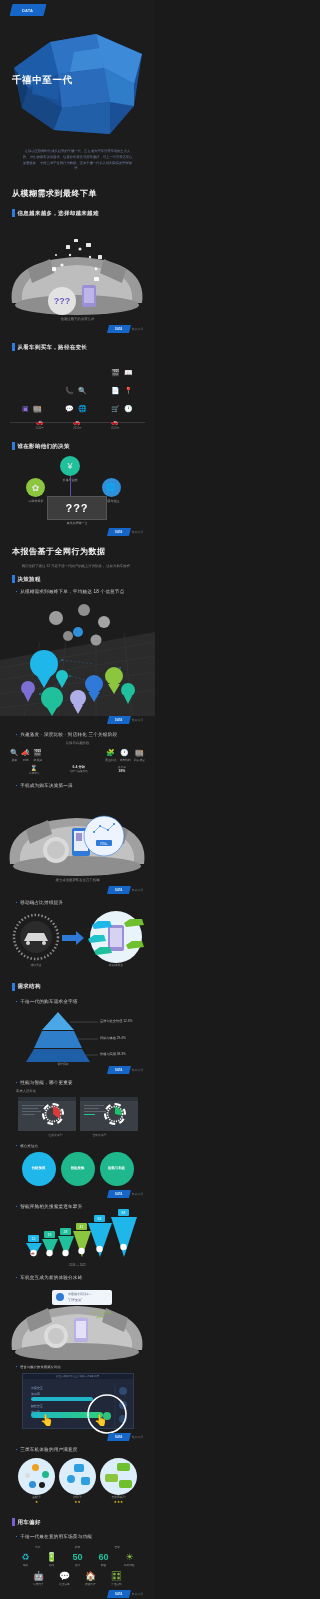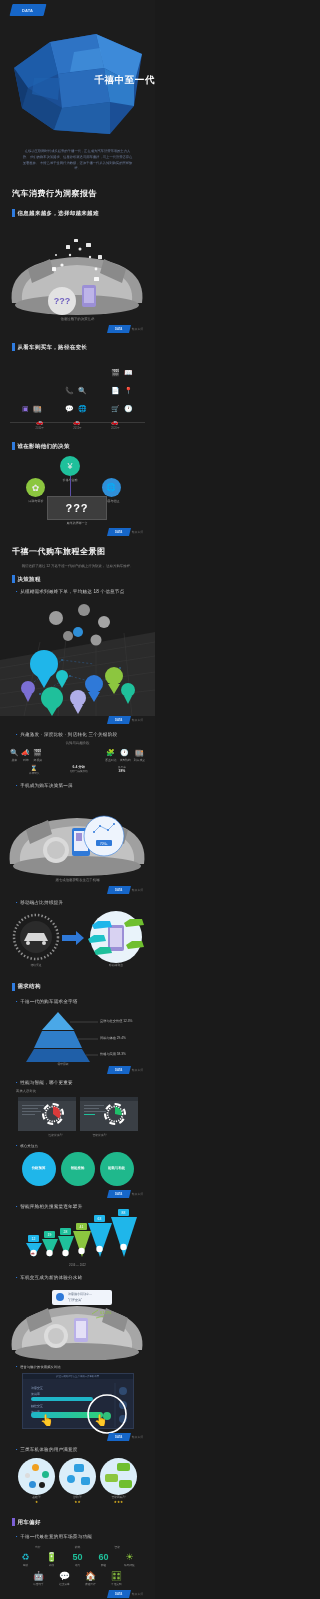--- a/index.html
+++ b/index.html
@@ -25,21 +25,21 @@
     transform: skewX(14deg);
     font-size: 4px; color: #cfe4ff; letter-spacing: .2px;
     font-weight: bold; white-space: nowrap;
   }
 
   
   .hero { position: relative; height: 172px; }
   .hero-poly { position: absolute; left: 14px; top: 18px; width: 128px; height: 108px; }
   .hero-title {
     position: absolute; left: 0; right: 0; top: 57px;
-    text-align: right; line-height: 1.45; padding-left: 12px;
+    text-align: left; line-height: 1.45; padding-left: 12px;
   }
   .hero-title .t1 { display:block; font-size: 9.5px; font-weight: bold; color: #fff; letter-spacing: .6px; }
   .hero-title .t2 { display:block; font-size: 9.5px; font-weight: bold; color: #fff; letter-spacing: .6px; }
   .hero-sub {
     position: absolute; left: 22px; right: 22px; top: 133px;
     font-size: 3.3px; line-height: 1.75; color: #6f7fa0; text-align: center;
   }
 
   
   .h1 {
@@ -158,21 +158,21 @@
       <polygon points="20,44 46,44 44,66 18,60" fill="#1f62b0" opacity=".6"></polygon>
     </svg>
     <div class="hero-title">
       <span class="t1">千禧中至一代</span>
     </div>
     <div class="hero-sub">在移动互联网时代成长起来的千禧一代，正在成为汽车消费市场的主力人群。
 他们的购车决策路径、信息获取渠道与用车偏好，与上一代消费者存在显著差异。
 本报告基于全网行为数据，还原千禧一代从认知到购买的完整旅程。</div>
   </div>
 
-  <div class="h1">汽车消费行为洞察报告</div>
+  <div class="h1">从模糊需求到最终下单</div>
   <div class="sp10"></div>
   <div class="h2">
     <div class="bar"></div>
     <div class="h2-txt">信息越来越多，选择却越来越难</div>
   </div>
   <div class="sp8"></div>
 
   <div class="carscene">
     <svg width="155" height="92" viewBox="0 0 155 92">
       <path d="M12,78 C8,50 30,34 77,32 C124,34 146,50 142,78 Z" fill="#9a9a9a"></path>
@@ -288,21 +288,21 @@
     <div class="cir-lbl" style="left:57px;top:71px;">最终选择哪一台</div>
   </div>
   <div class="srcnote">
     <div class="lg">
         <span>DATA</span>
       </div>
     <div class="st">数据来源</div>
   </div>
   <div class="sp10"></div>
 
-  <div class="h1">千禧一代购车旅程全景图</div>
+  <div class="h1">本报告基于全网行为数据</div>
   <div class="sp6"></div>
   <div class="body-txt" style="text-align:center">我们追踪了超过 12 万名千禧一代用户的线上行为轨迹，
 还原其购车旅程。</div>
   <div class="sp6"></div>
   <div class="h2">
     <div class="bar"></div>
     <div class="h2-txt">决策旅程</div>
   </div>
   <div class="sp6"></div>
   <div class="h3 dot">从模糊需求到最终下单，平均触达 18 个信息节点</div>

